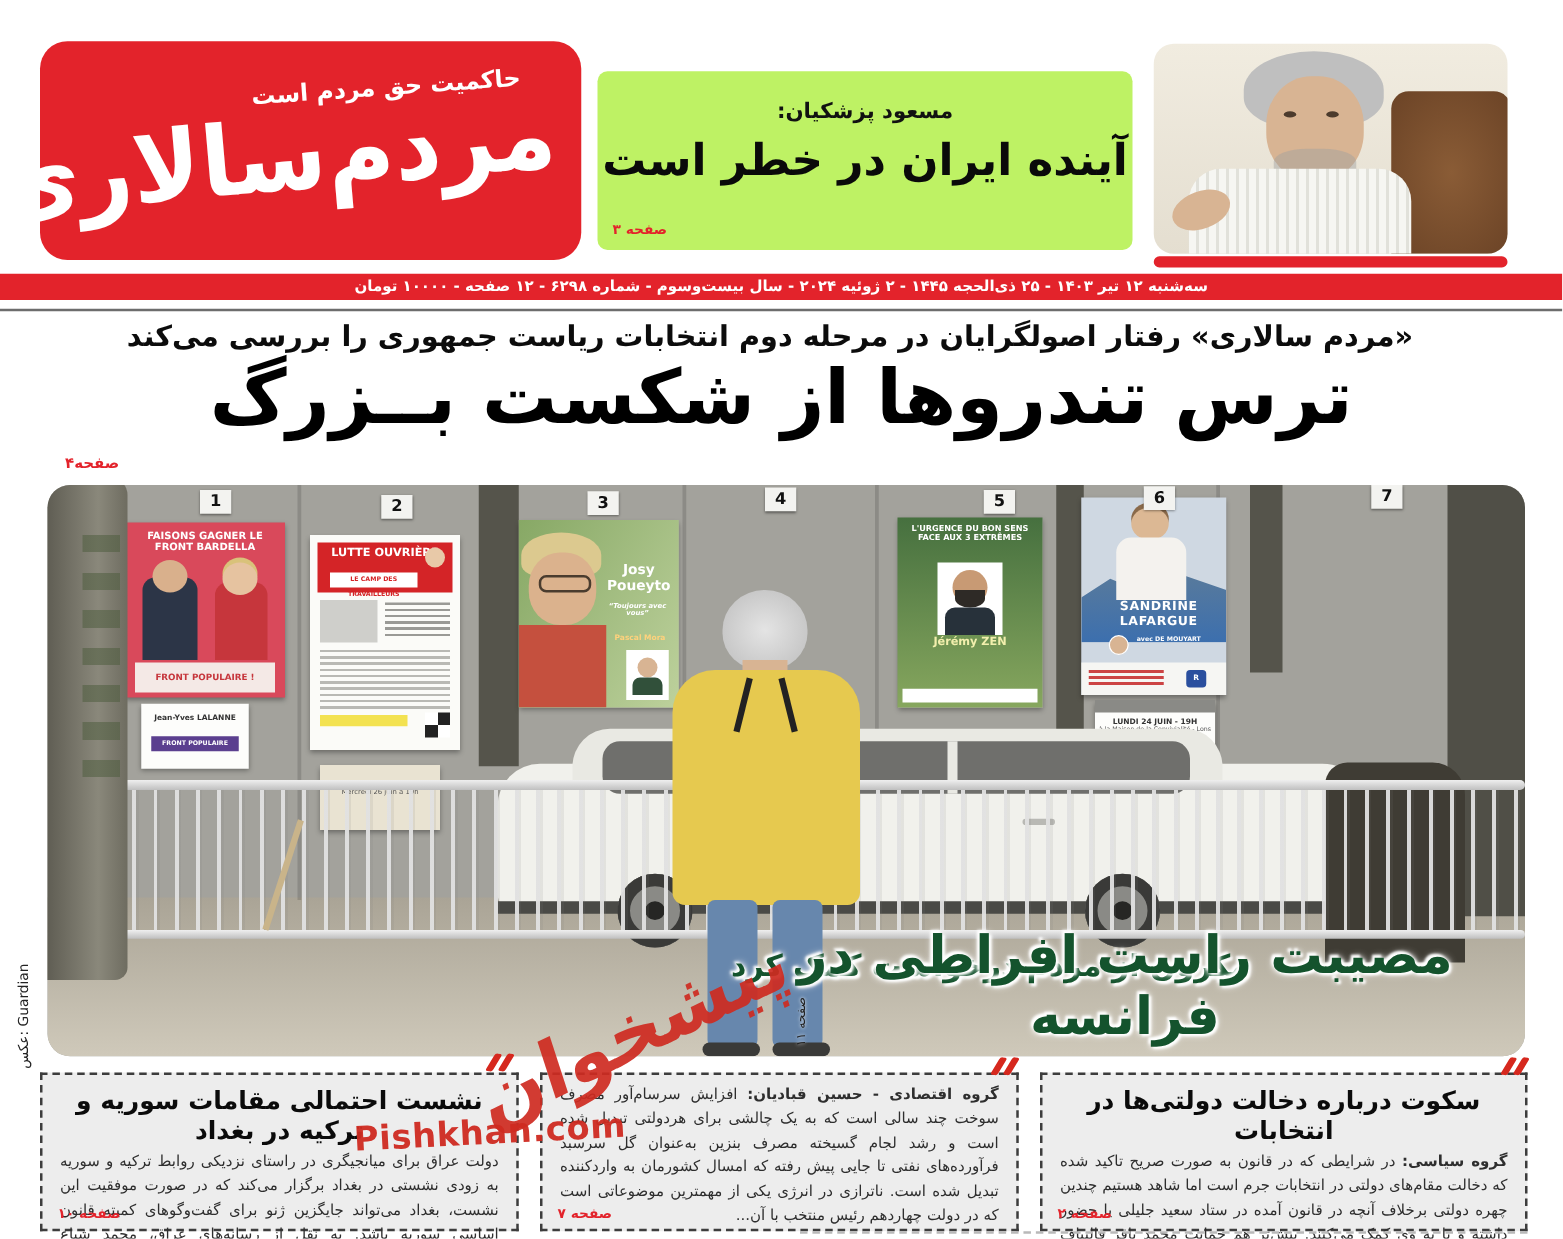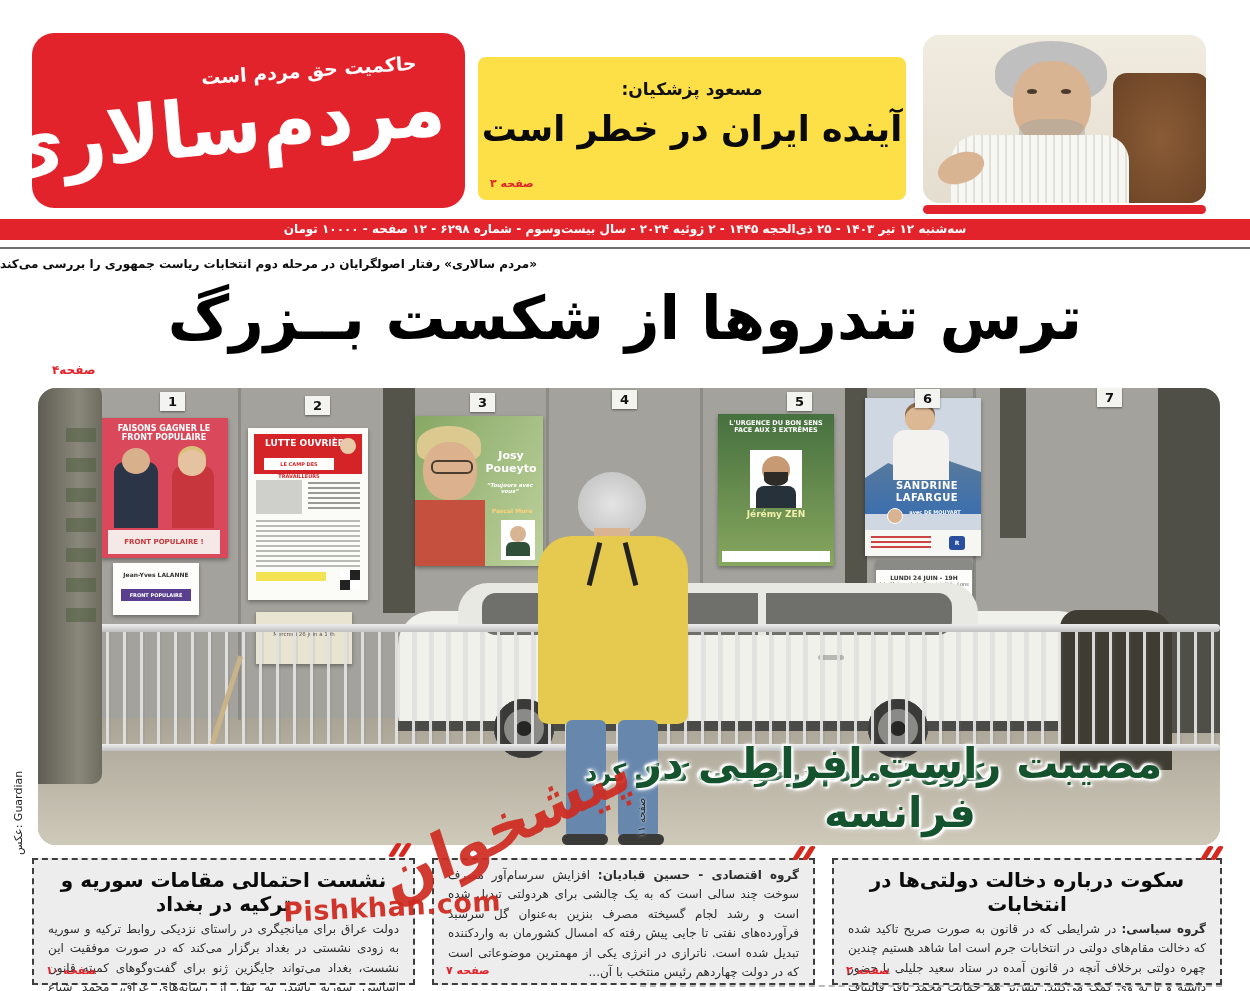--- a/index.html
+++ b/index.html
@@ -3,29 +3,29 @@
 <meta charset="utf-8">
 <style>
   html,body{margin:0;padding:0;background:#fff;font-family:"DejaVu Sans",sans-serif;}
   .page{position:relative;width:1250px;height:991px;background:#fff;overflow:hidden;}
   .abs{position:absolute;}
   .rtl{direction:rtl;}
   
   .logo-box{left:32px;top:33px;width:433px;height:175px;background:#e3232b;border-radius:22px;color:#fff;overflow:hidden;}
   .logo-slogan{position:absolute;right:48px;top:26px;font-size:19px;font-weight:bold;transform:rotate(-4deg);}
   .logo-title{position:absolute;right:20px;left:20px;top:48px;text-align:center;font-size:74px;font-weight:bold;transform:rotate(-5deg) scaleY(1.05);letter-spacing:-2px;}
-  .top-gray{left:478px;top:57px;width:428px;height:143px;background:#fde047;border-radius:8px;}
+  .top-gray{left:478px;top:57px;width:428px;height:143px;background:#bef264;border-radius:8px;}
   .top-kicker{position:absolute;top:22px;left:0;right:0;text-align:center;font-size:17px;font-weight:bold;color:#111;}
   .top-headline{position:absolute;top:52px;left:0;right:0;text-align:center;font-size:35px;font-weight:bold;color:#0a0a0a;}
   .pageref{color:#e3232b;font-size:11px;font-weight:bold;}
   .pez{left:923px;top:35px;width:283px;height:168px;border-radius:16px;overflow:hidden;background:linear-gradient(#f1ece0,#e4ded0);}
   .pez-bar{left:923px;top:205px;width:283px;height:9px;background:#e3232b;border-radius:5px;}
   .date-bar{left:0;top:219px;width:1250px;height:21px;background:#e3232b;color:#fff;font-size:12px;line-height:21px;text-align:center;font-weight:bold;}
   .rule{left:0;top:247px;width:1250px;height:2px;background:#6d6d6d;}
-  .lead-kicker{left:0;top:257px;width:1232px;text-align:left;font-size:12px;font-weight:bold;color:#0c0c0c;}
+  .lead-kicker{left:0;top:257px;width:1232px;text-align:center;font-size:23px;font-weight:bold;color:#0c0c0c;}
   .lead-headline{left:0;top:283px;width:1250px;text-align:center;font-size:60px;font-weight:bold;color:#000;}
   
   .photo{left:38px;top:388px;width:1182px;height:457px;border-radius:18px;overflow:hidden;background:#a3a29c;}
   .ground{left:0;top:330px;width:1182px;height:127px;background:linear-gradient(#aaa496,#cfc9ba);z-index:5;}
   .seam{width:3px;background:rgba(0,0,0,.14);top:0;height:332px;z-index:6;}
   .recess{background:#55544b;z-index:6;}
   .plate{width:25px;height:19px;background:#f3f3f0;color:#111;font-weight:bold;font-size:13px;text-align:center;line-height:19px;box-shadow:0 1px 2px rgba(0,0,0,.45);z-index:12;}
   .poster{z-index:10;box-shadow:0 2px 4px rgba(0,0,0,.35);overflow:hidden;}
   .rail{left:0;width:1182px;background:linear-gradient(#efefef,#bfbfbf);z-index:30;border-radius:4px;}
   .verticals{left:0;width:1182px;background:repeating-linear-gradient(90deg,rgba(225,225,225,.95) 0 3px,rgba(120,120,120,.12) 3px 5px,transparent 5px 17px);z-index:30;}
@@ -95,21 +95,21 @@
 
     <div class="abs plate" style="left:122px;top:4px;">1</div>
     <div class="abs plate" style="left:267px;top:8px;">2</div>
     <div class="abs plate" style="left:432px;top:5px;">3</div>
     <div class="abs plate" style="left:574px;top:2px;">4</div>
     <div class="abs plate" style="left:749px;top:4px;">5</div>
     <div class="abs plate" style="left:877px;top:1px;">6</div>
     <div class="abs plate" style="left:1059px;top:0;">7</div>
 
     <div class="abs poster" style="left:62px;top:30px;width:128px;height:140px;background:#d9495b;">
-      <div class="ptxt" style="font-size:8px;padding:6px 4px 0;">FAISONS GAGNER LE FRONT POPULAIRE</div>
+      <div class="ptxt" style="font-size:8px;padding:6px 4px 0;">FAISONS GAGNER LE FRONT BARDELLA</div>
       <div class="abs" style="left:14px;top:44px;width:44px;height:66px;background:#2c3547;border-radius:10px 10px 0 0;"></div>
       <div class="abs" style="left:22px;top:30px;width:28px;height:26px;background:#d9b08c;border-radius:50%;"></div>
       <div class="abs" style="left:72px;top:48px;width:42px;height:62px;background:#c6363c;border-radius:10px 10px 0 0;"></div>
       <div class="abs" style="left:78px;top:32px;width:28px;height:26px;background:#e6c3a0;border-radius:50%;box-shadow:0 -4px 0 #d9c27a;"></div>
       <div class="abs" style="left:8px;top:112px;width:112px;height:24px;background:#f4e9e6;color:#c6363c;font-weight:bold;font-size:7px;text-align:center;line-height:24px;">FRONT POPULAIRE !</div>
     </div>
     <div class="abs poster" style="left:75px;top:175px;width:86px;height:52px;background:#fdfdfb;">
       <div style="font-size:6px;font-weight:bold;text-align:center;margin-top:8px;color:#333;">Jean-Yves LALANNE</div>
       <div class="abs" style="left:8px;top:26px;width:70px;height:12px;background:#5b3f8f;color:#fff;font-size:5px;font-weight:bold;text-align:center;line-height:12px;">FRONT POPULAIRE</div>
     </div>

